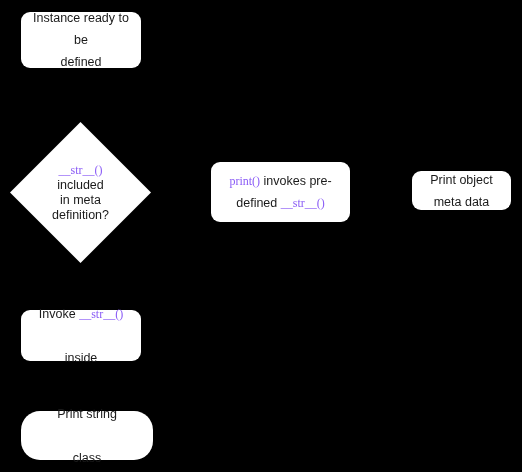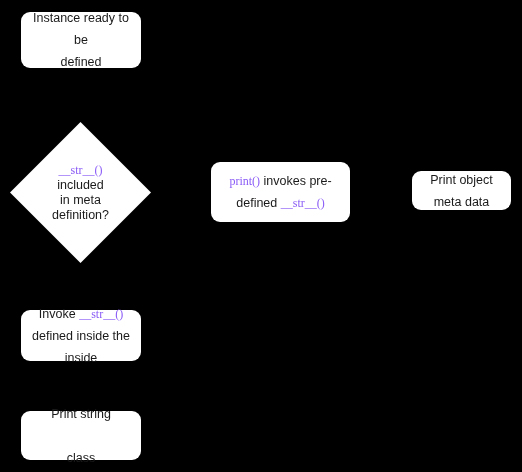--- a/index.html
+++ b/index.html
@@ -102,26 +102,26 @@
   <div class="node" style="left:412px; top:171px; width:99px; height:39px;">
     <span class="txt">
       <span>Print object</span><br>
       <span>meta data</span>
     </span>
   </div>
 
   <div class="node" style="left:21px; top:310px; width:120px; height:51px;align-items:center;">
     <span class="txt">
       <span>Invoke </span><span class="mono">__str__()</span><br>
-      <span>defined inside the</span><br>
+      <br>
       <span>inside</span>
     </span>
   </div>
 
-  <div class="node" style="left:21px; top:411px; width:120px; height:49px;">
+  <div class="node" style="left:21px; top:411px; width:132px; height:49px;border-radius:19px;">
     <span class="txt">
       <span>Print string</span><br>
       <br>
       <span>class</span>
     </span>
   </div>
 
 </div>
 
 </body></html>

